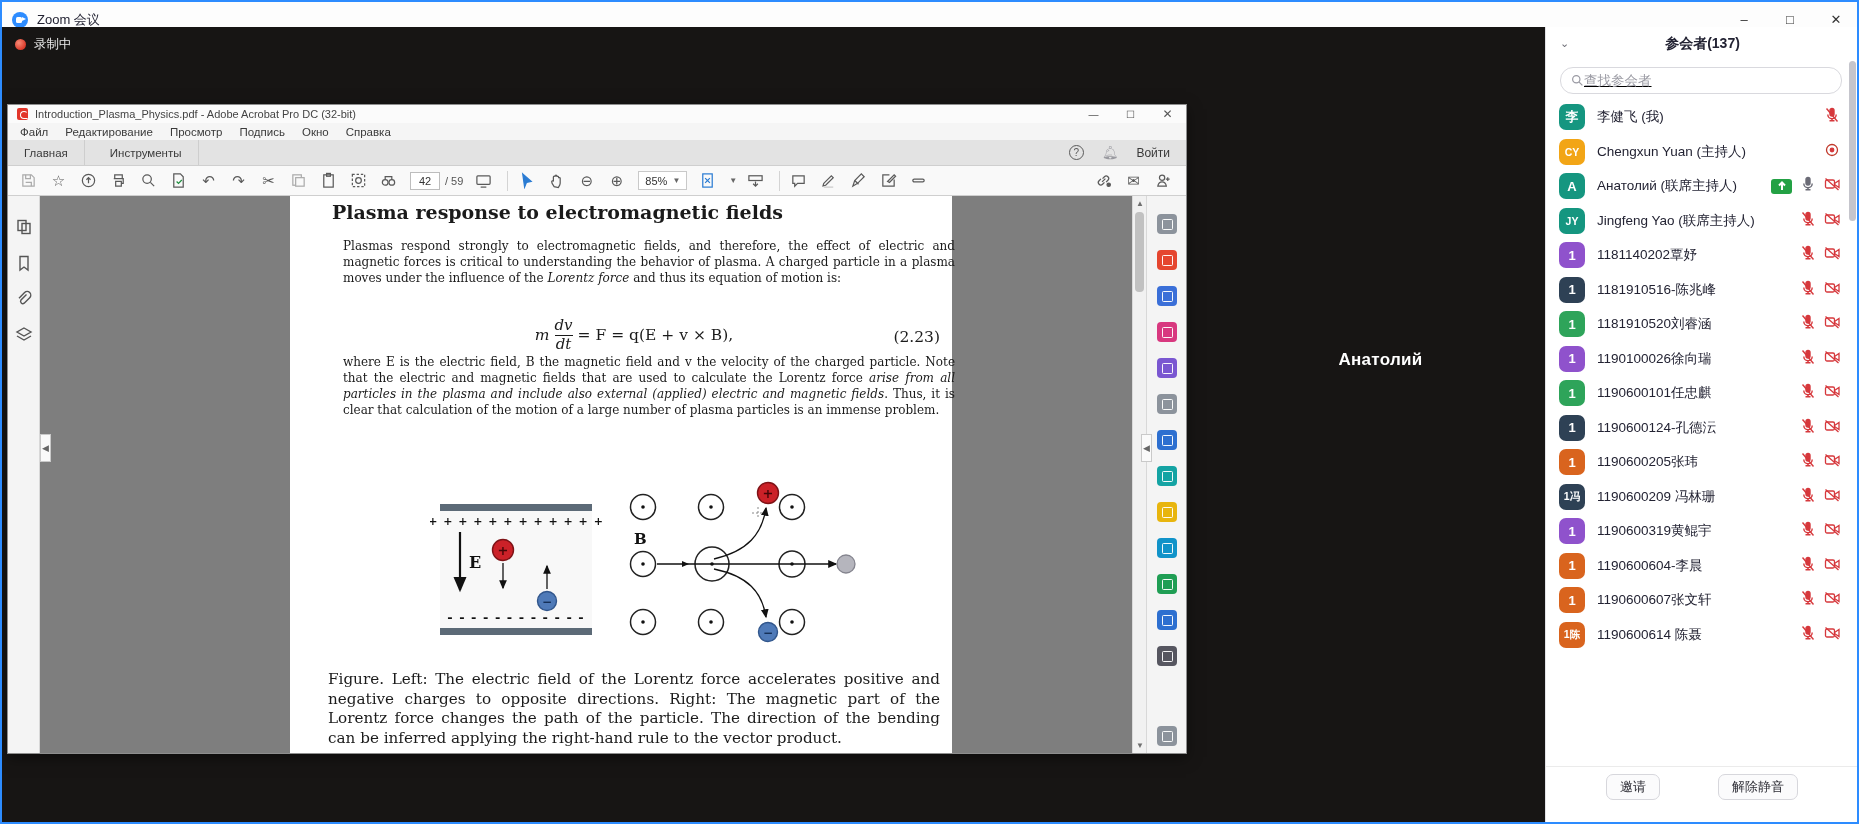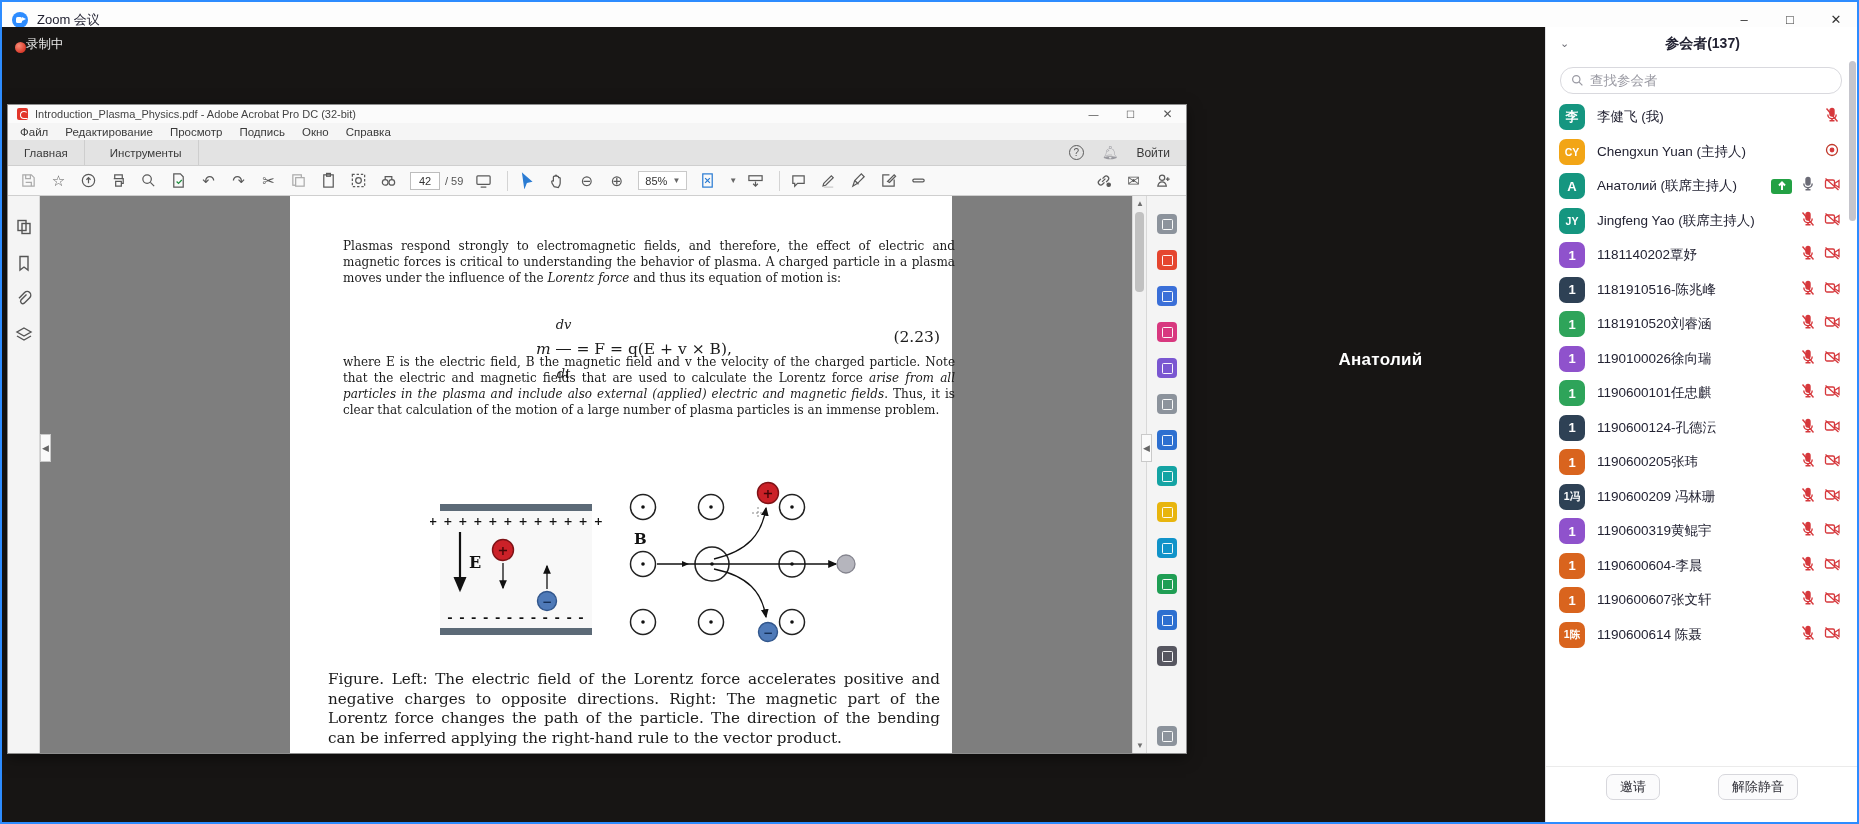--- a/index.html
+++ b/index.html
@@ -11,21 +11,21 @@
   .titlebar { position:absolute; left:0; top:0; width:1859px; height:40px; background:#FDFDFD; border-bottom:1px solid #E6E6E6; display:flex; align-items:center; }
   .zoom-logo { width:16px; height:16px; border-radius:50%; background:#2D8CFF; margin-left:12px; position:relative; }
   .zoom-logo::after { content:""; position:absolute; left:3.5px; top:5px; width:6px; height:6px; background:#fff; border-radius:1.5px; }
   .zoom-logo::before { content:""; position:absolute; right:2.5px; top:5.5px; border-left:4px solid #fff; border-top:2.5px solid transparent; border-bottom:2.5px solid transparent; }
   .win-title { font-size:13px; color:#232333; margin-left:9px; }
   .win-controls { margin-left:auto; display:flex; height:100%; }
   .win-btn { width:46px; display:flex; align-items:center; justify-content:center; font-size:13px; color:#333; cursor:default; }
 
   
   .main { position:absolute; left:0; top:27px; width:1545px; height:797px; background:#171514; }
-  .recording { position:absolute; left:15px; top:9px; display:flex; align-items:flex-end; }
+  .recording { position:absolute; left:15px; top:9px; display:flex; align-items:center; gap:8px; }
   .rec-dot { width:11px; height:11px; border-radius:50%; background:radial-gradient(circle at 35% 35%, #F88A76, #D93B2B 70%); }
   .rec-label { color:#EDEDED; font-size:12.5px; }
   .speaker-name { position:absolute; left:1216px; top:323px; width:329px; text-align:center; color:#FFFFFF; font-size:17px; font-weight:bold; letter-spacing:.3px; }
 
   
   .acrobat { position:absolute; left:8px; top:78px; width:1178px; height:648px; background:#F9F9F9; box-shadow:0 0 0 1px #8E8E8E, 0 4px 14px rgba(0,0,0,.5); }
   .ac-titlebar { height:18px; background:#FBFBFB; display:flex; align-items:center; font-size:11px; color:#444; }
   .pdf-file-icon { width:11px; height:12px; background:#E2362A; border-radius:2px; margin:0 7px 0 9px; position:relative; }
   .pdf-file-icon::after { content:""; position:absolute; left:2.5px; top:3px; width:6px; height:6px; border:1.4px solid #fff; border-radius:50% 50% 0 50%; border-right-color:transparent; }
   .ac-controls { margin-left:auto; display:flex; height:100%; }
@@ -67,32 +67,32 @@
   .tool-chip.plain { background:#8C939C; }
   .tool-chip::after { content:""; display:block; width:9px; height:9px; margin:5px auto 0; border:1.5px solid rgba(255,255,255,.95); border-radius:1.5px; }
   .panel-chevron { position:absolute; width:11px; height:28px; background:#FAFAFA; border:1px solid #C9C9C9; color:#666; font-size:9px; display:flex; align-items:center; justify-content:center; z-index:5; }
 
   
   .pdf-page { position:absolute; left:250px; top:0; width:662px; height:557px; background:#FFFFFF; font-family:"DejaVu Serif", serif; color:#1B1B1B; }
   .pdf-heading { position:absolute; left:42px; top:5px; font-size:19px; font-weight:bold; }
   .pdf-para { position:absolute; left:53px; width:612px; font-size:12px; line-height:16px; text-align:justify; }
   .pdf-eq { position:absolute; left:38px; top:122px; width:612px; text-align:center; font-size:15.5px; }
   .eq-body { display:inline-flex; align-items:center; gap:5px; font-style:italic; }
-  .frac { display:inline-flex; flex-direction:column; align-items:center; line-height:1; font-size:13px;gap:16px; }
+  .frac { display:inline-flex; flex-direction:column; align-items:center; line-height:1; font-size:15px; }
   .frac .bar { width:100%; border-top:1.2px solid #1B1B1B; margin:1.5px 0; }
   .eq-rhs { font-style:normal; }
   .eq-num { position:absolute; right:0; top:10px; font-style:normal; }
   .pdf-caption { position:absolute; left:38px; top:474px; width:612px; font-size:15.2px; line-height:19.6px; text-align:justify; }
   .fig-svg { position:absolute; left:140px; top:284px; }
 
   
   .panel { position:absolute; left:1545px; top:27px; width:314px; height:795px; background:#FFFFFF; border-left:1px solid #E2E2E6; }
   .panel-header { position:absolute; left:0; top:8px; width:100%; text-align:center; font-size:14px; color:#232333; font-weight:bold; }
   .panel-collapse { position:absolute; left:14px; top:10px; color:#6E6E76; font-size:11px; }
-  .search-box { position:absolute; left:14px; top:40px; width:282px; height:27px; border:1px solid #D9D9DE; border-radius:13px; display:flex; align-items:center; padding-left:10px; gap:6px; }
+  .search-box { position:absolute; left:14px; top:40px; width:282px; height:27px; border:1px solid #D9D9DE; border-radius:13px; display:flex; align-items:center; padding-left:10px; gap:0;text-decoration:underline; }
   .search-box svg { stroke:#9A9AA3; fill:none; stroke-width:1.5; width:13px; height:13px; }
   .search-ph { color:#9A9AA3; font-size:13.5px; }
   .p-list { position:absolute; left:0; top:73px; width:306px; }
   .p-row { height:34.5px; display:flex; align-items:center; padding:0 12px 0 13px; }
   .avatar { width:26px; height:26px; border-radius:7px; color:#fff; font-weight:bold; display:flex; align-items:center; justify-content:center; flex:none; }
   .p-name { font-size:13.5px; color:#232333; margin-left:12px; white-space:nowrap; overflow:hidden; text-overflow:ellipsis; flex:1; }
   .p-icons { display:flex; align-items:center; gap:8px; margin-left:6px; }
   .p-icons svg { width:16px; height:16px; }
   .share-badge { width:21px; height:15px; border-radius:3px; background:#23A144; display:flex; align-items:center; justify-content:center; }
   .share-badge svg { width:10px; height:10px; stroke:#fff; stroke-width:2; fill:none; }
@@ -309,20 +309,21 @@
             </svg></span>
         <span class="nav-ic" style="top:130px"><svg viewBox="0 0 18 18">
               <path d="M9 2l7 4-7 4-7-4z"></path>
               <path d="M2 10l7 4 7-4"></path>
             </svg></span>
       </div>
       <span class="panel-chevron" style="left:32px; top:238px;">◀</span>
 
       <div class="ac-doc">
         <div class="pdf-page">
+          <div class="pdf-heading">Plasma response to electromagnetic fields</div>
           <p class="pdf-para" style="top:42px"><span>Plasmas respond strongly to electromagnetic fields, and therefore, the effect of electric and magnetic forces is critical to understanding the behavior of plasma.  A charged particle in a plasma moves under the influence of the </span><i>Lorentz force</i><span> and thus its equation of motion is:</span></p>
           <div class="pdf-eq">
             <span class="eq-body">
               <span>m</span>
               <span class="frac">
                   <span>dv</span>
                   <span class="bar"></span>
                   <span>dt</span>
                 </span>
               <span class="eq-rhs">= F = q(E + v × B),</span>

